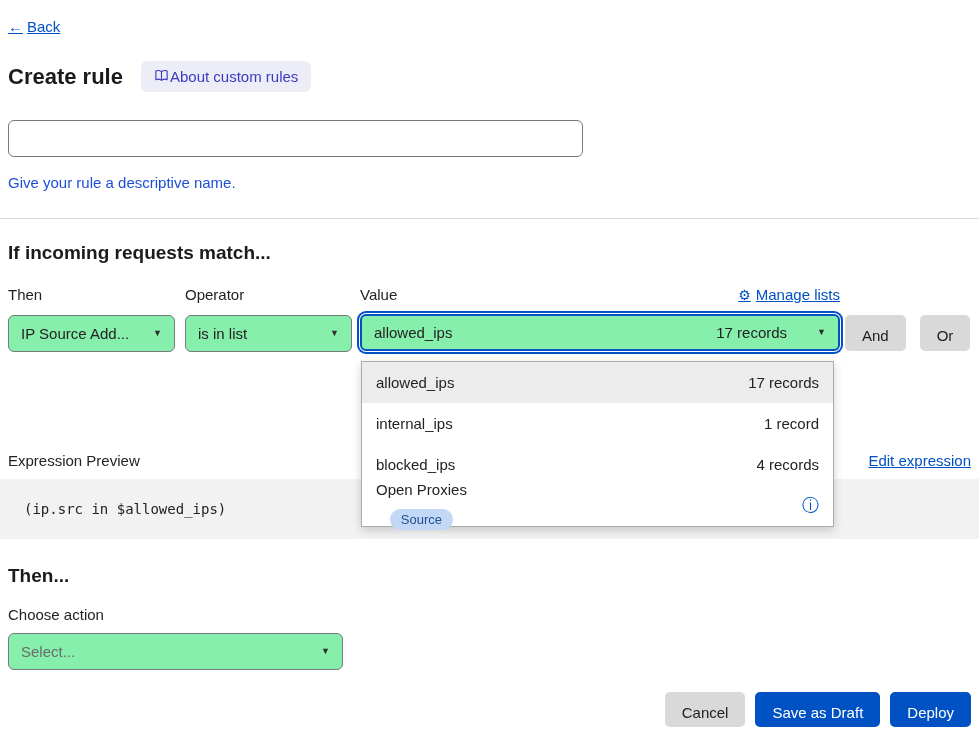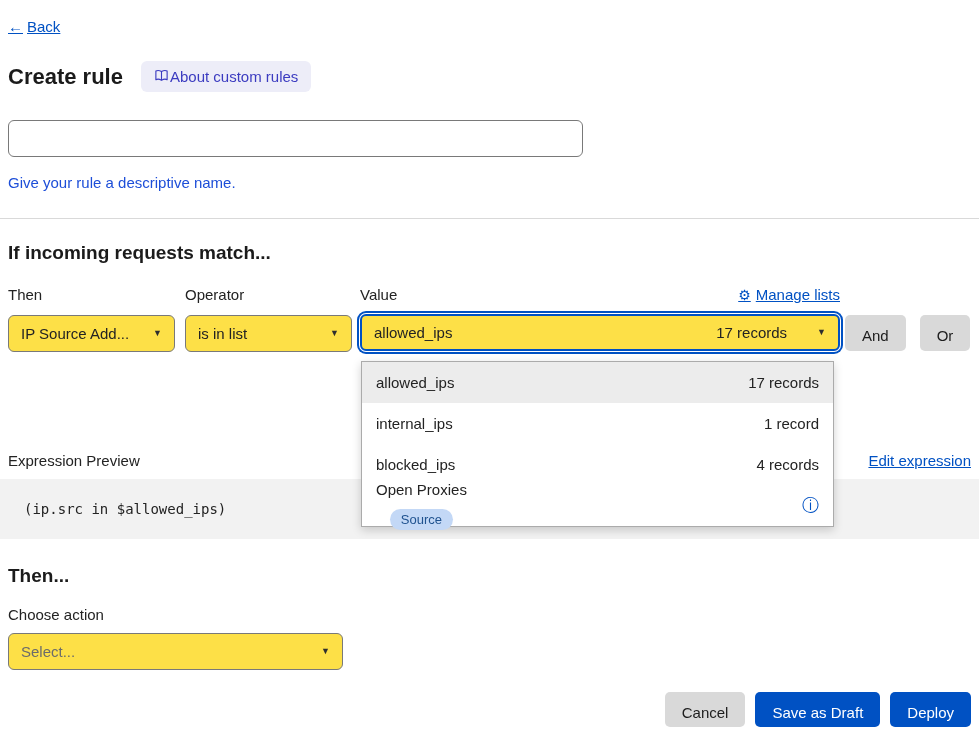--- a/index.html
+++ b/index.html
@@ -45,21 +45,21 @@
   .col-label { margin-bottom:12px; line-height:16px; }
   .col-field { width:167px; }
   .col-operator { width:167px; margin-left:10px; }
   .col-value { width:480px; margin-left:8px; }
   .value-label-row { display:flex; justify-content:space-between; align-items:center; margin-bottom:11px; line-height:16px; }
   .manage-link { display:inline-flex; align-items:center; gap:5px; font-size:15px; }
   .gear { text-decoration:none; font-size:14px; }
 
   .select {
     display:flex; align-items:center; justify-content:space-between;
-    height:37px; padding:0 12px; background:#fde047;
+    height:37px; padding:0 12px; background:#86efac;
     border:1px solid #797979; border-radius:6px;
     font-size:15px; color:#232323; cursor:pointer;
   }
   .chev { font-size:9px; color:#2e2e2e; margin-left:12px; line-height:1; }
   .select-right { display:flex; align-items:center; gap:18px; }
 
   .value-select-wrap { position:relative; }
   .select.focused {
     border:2px solid #0051c3;
     box-shadow:0 0 0 1px #ffffff, 0 0 0 3px #0051c3;

